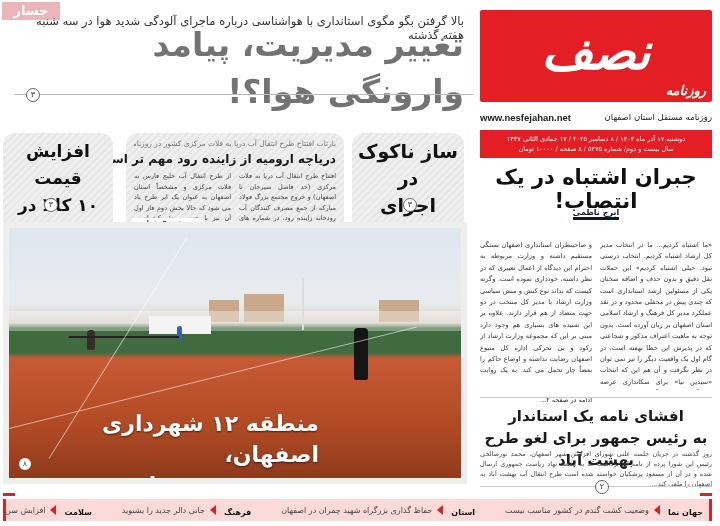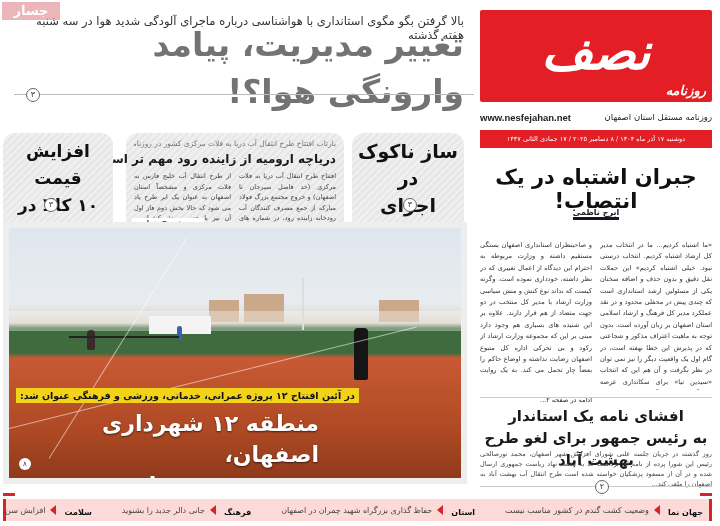--- a/index.html
+++ b/index.html
@@ -155,20 +155,21 @@
   <div class="logo-box">
     <div class="logo-text">نصف جهان</div>
     <div class="logo-sub">روزنامه</div>
   </div>
   <div class="masthead-info">
     <span>روزنامه مستقل استان اصفهان</span>
     <span class="url">www.nesfejahan.net</span>
   </div>
   <div class="date-bar">
     <div>دوشنبه ۱۷ آذر ماه ۱۴۰۴ / ۸ دسامبر ۲۰۲۵ / ۱۷ جمادی الثانی ۱۴۴۷</div>
+    <div>سال بیست و دوم/ شماره ۵۲۷۵ / ۸ صفحه / ۱۰۰۰۰ تومان</div>
   </div>
 </div>
 
 <div class="kicker-top">بالا گرفتن بگو مگوی استانداری با هواشناسی درباره ماجرای آلودگی شدید هوا در سه شنبه هفته گذشته</div>
 <div class="main-headline">تغییر مدیریت، پیامد وارونگی هوا؟!</div>
 <div class="rule-top"></div>
 <div class="page-ref" style="left:26px; top:88px;">۳</div>
 
 <div class="box" style="right:256px; width:112px;">
   <div class="box-title">
@@ -207,21 +208,20 @@
     <div class="bldg" style="left:370px; top:72px; width:40px; height:22px;"></div>
     <div class="net"></div>
     <div style="position:absolute; left:140px; top:88px; width:62px; height:18px; background:#f4f4f4;"></div>
     <div style="position:absolute; left:293px; top:50px; width:2px; height:52px; background:#ddd;"></div>
     <div class="player" style="left:345px; top:100px; width:14px; height:52px;"></div>
     <div class="player" style="left:78px; top:102px; width:8px; height:20px; background:#3a2a2a;"></div>
     <div class="player" style="left:168px; top:98px; width:5px; height:14px; background:#3a5fb0;"></div>
     <div style="position:absolute; left:60px; top:108px; width:110px; height:2px; background:#222;"></div>
     <div class="line" style="left:0; top:200px; width:420px; transform:rotate(-14deg);"></div>
     <div class="line" style="left:40px; top:230px; width:260px; transform:rotate(-58deg);"></div>
-    <div class="photo-kicker">در آئین افتتاح ۱۲ پروژه عمرانی، خدماتی، ورزشی و فرهنگی عنوان شد:</div>
     <div class="photo-headline">
       <span>منطقه ۱۲ شهرداری اصفهان،</span>
       <span>محور توسعه برای سرمایه‌گذاران است</span>
     </div>
     <div class="photo-pageref">۸</div>
   </div>
 </div>
 
 <div class="art-headline">جبران اشتباه در یک انتصاب!</div>
 <div class="byline"><span>ایرج ناظمی</span></div>

